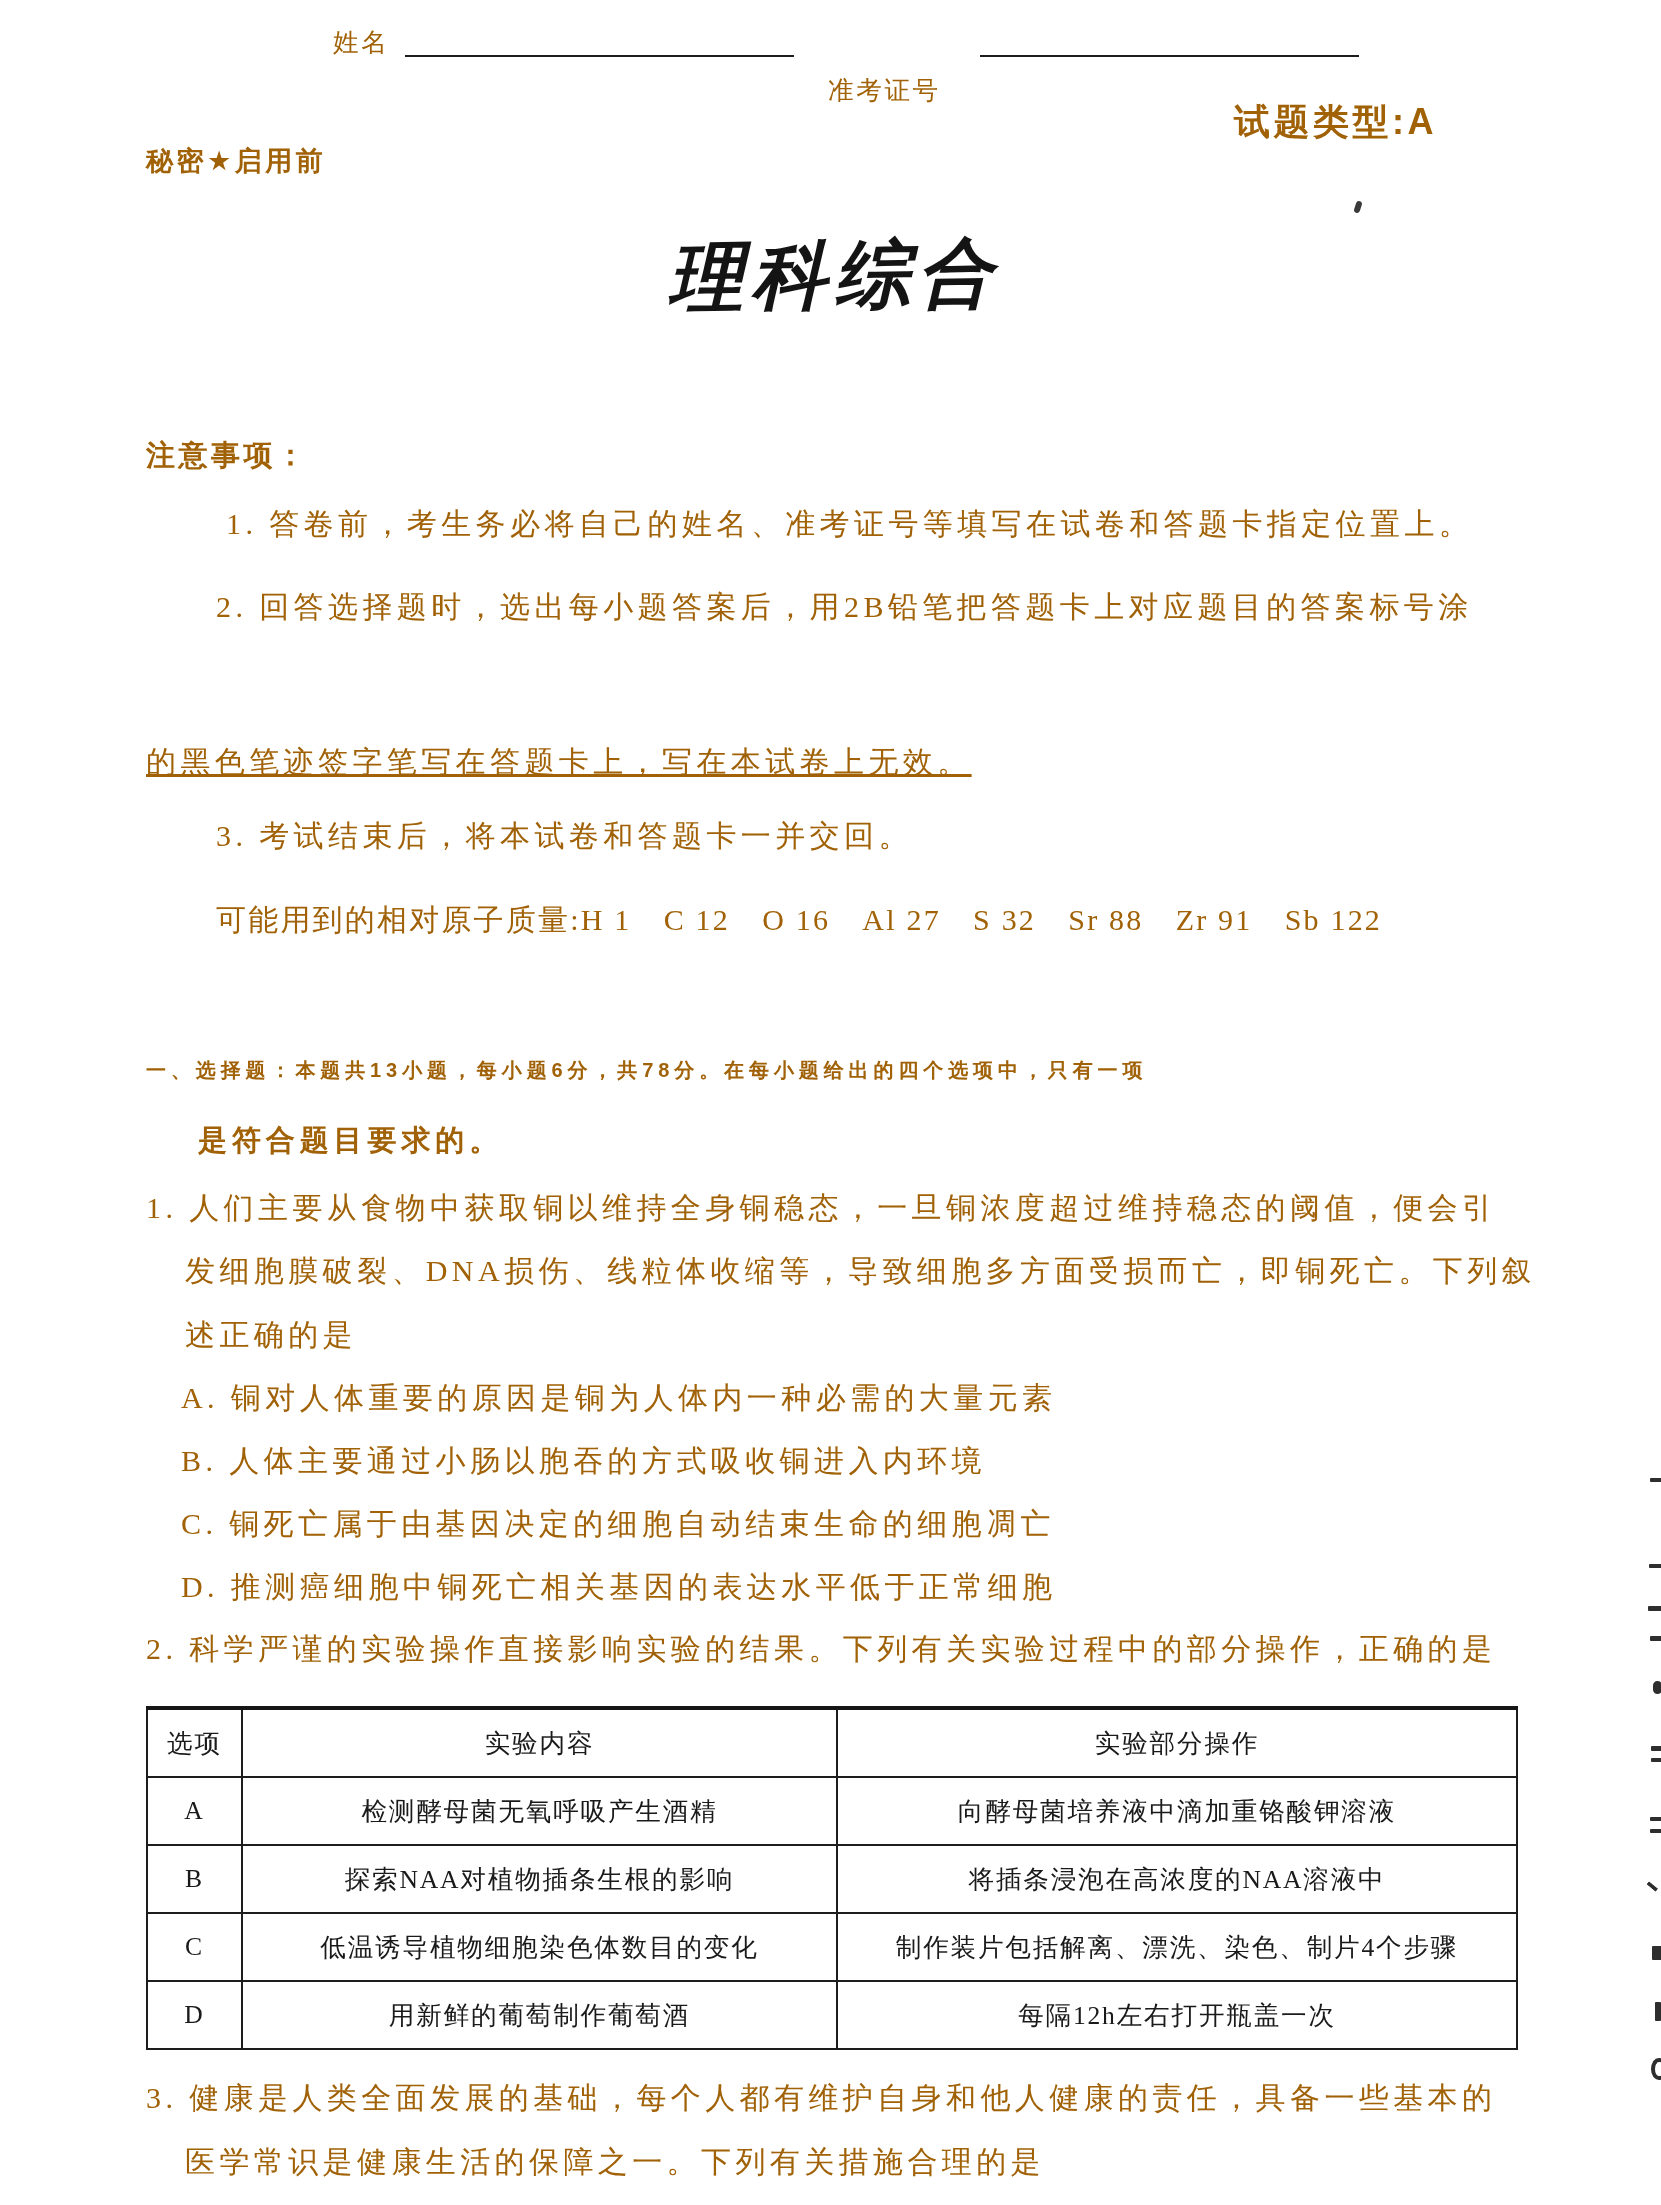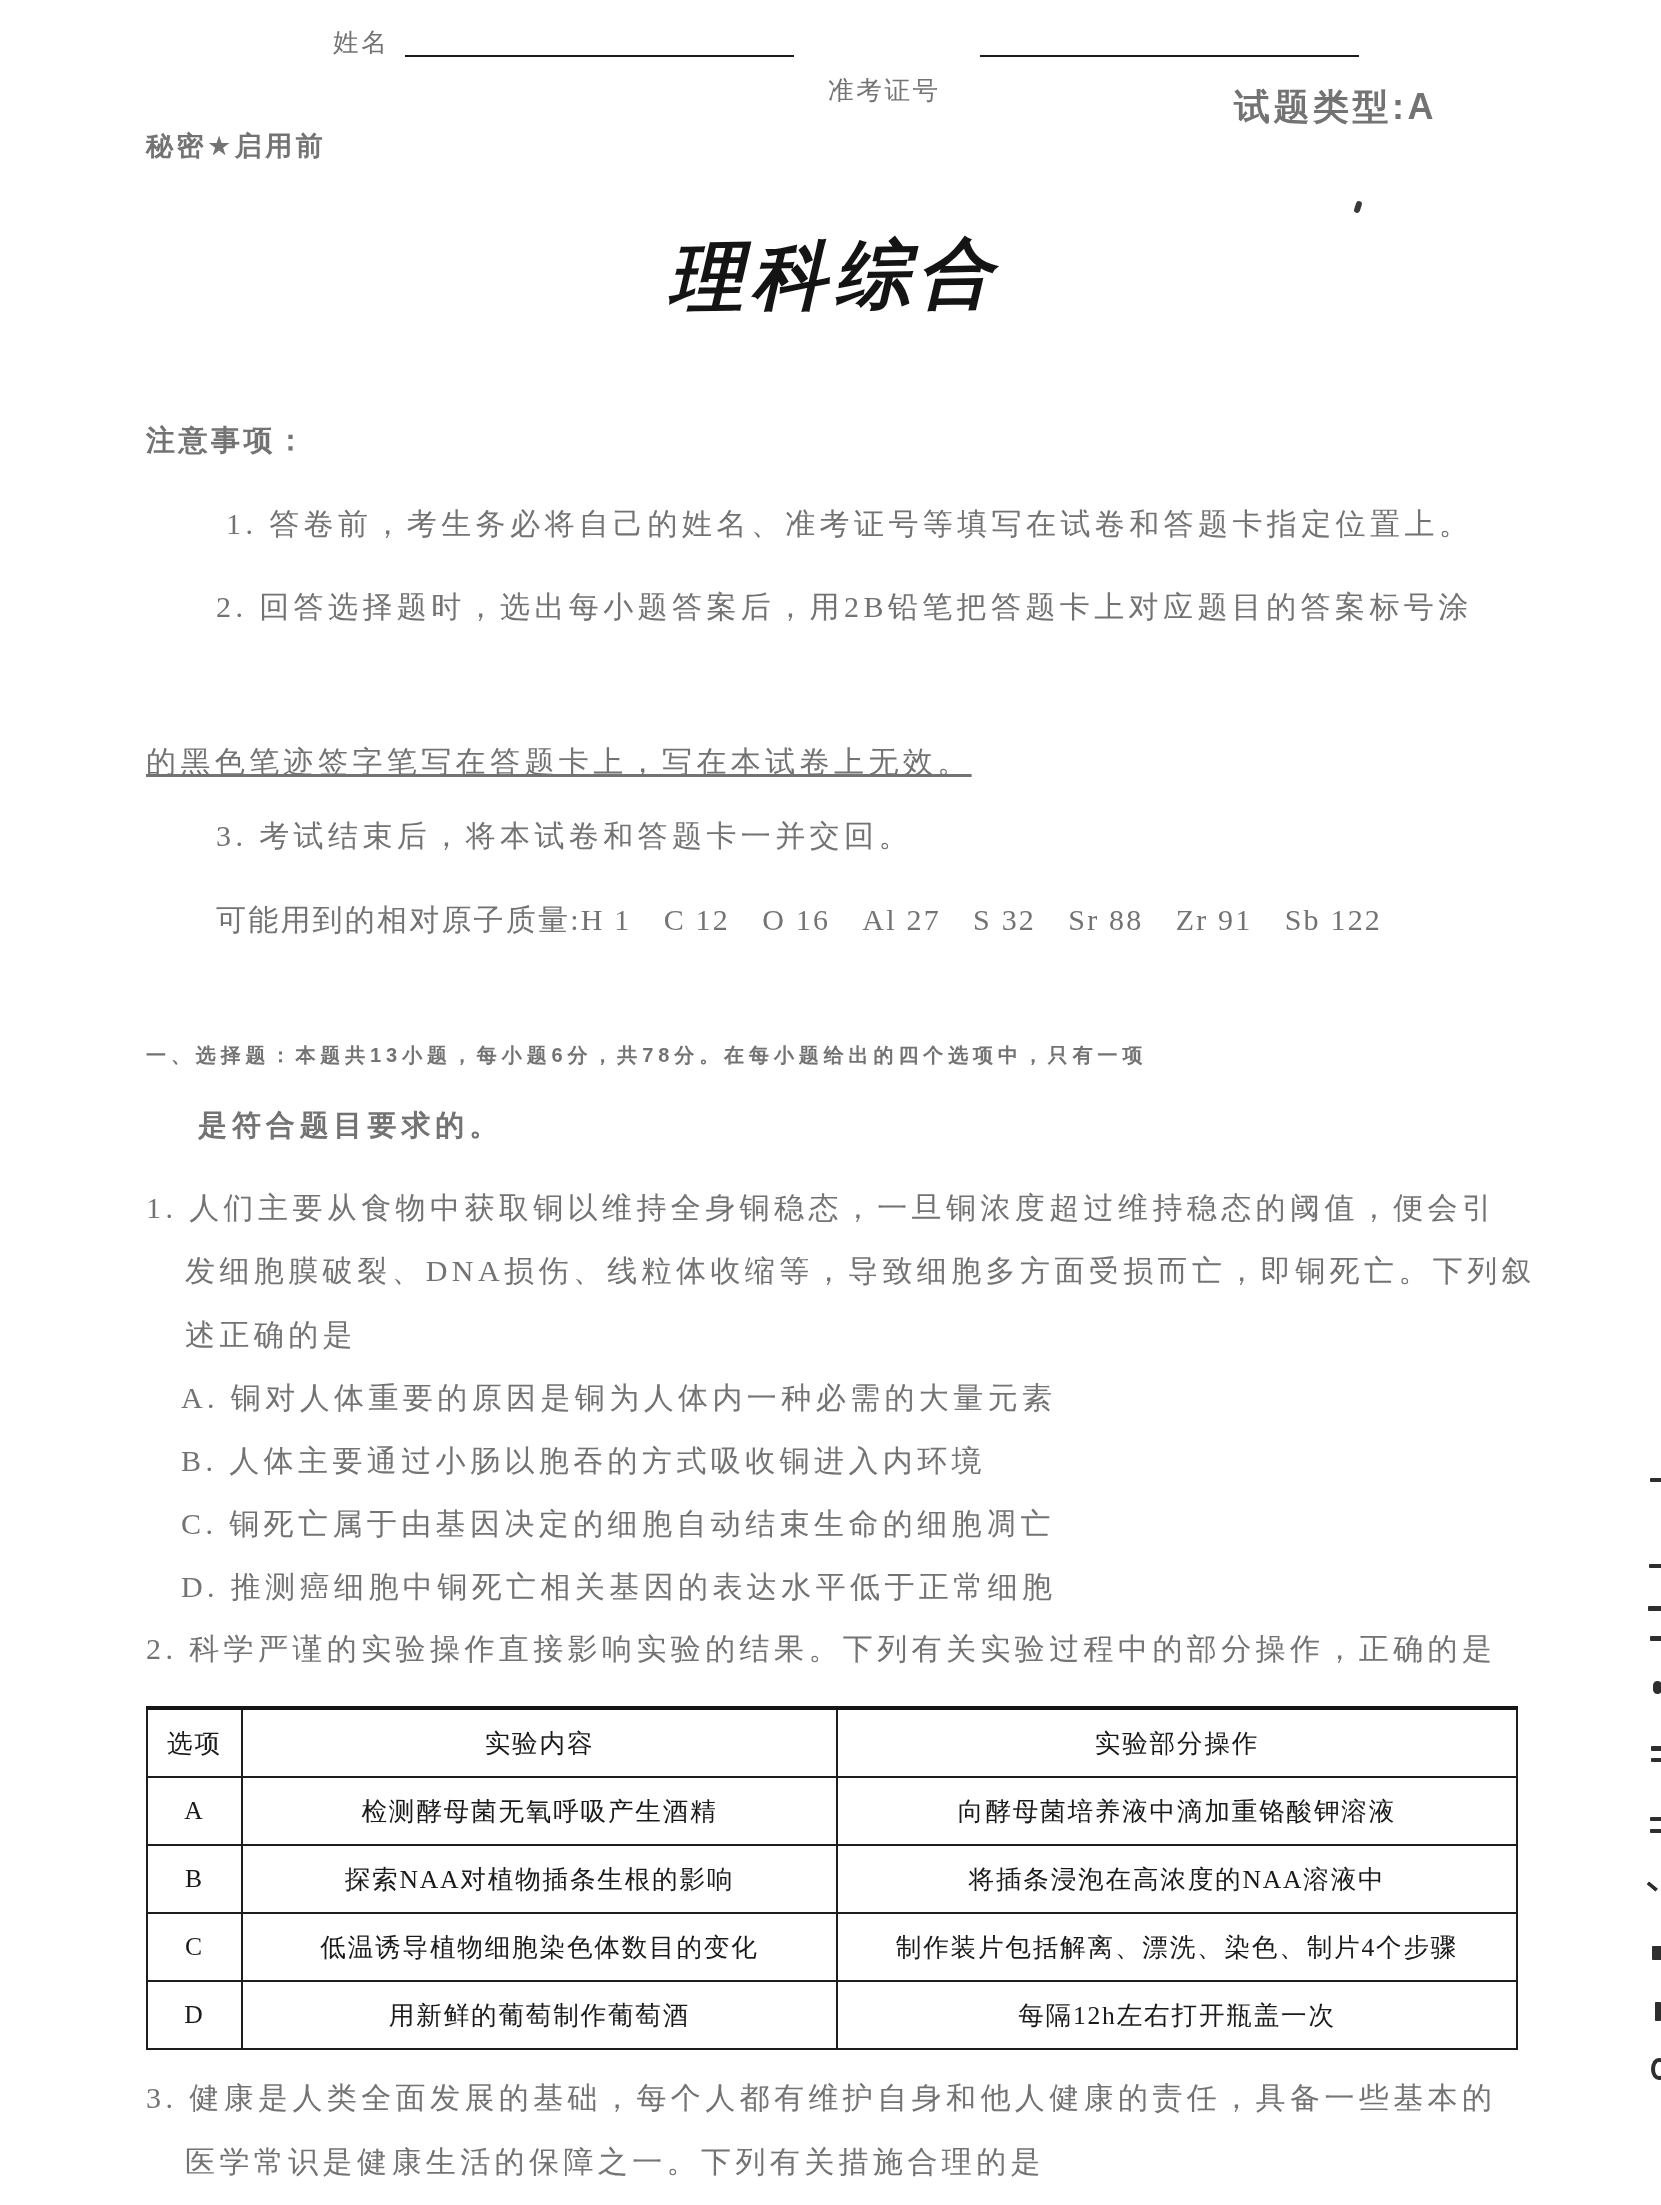--- a/index.html
+++ b/index.html
@@ -10,27 +10,28 @@
     overflow:hidden;
     font-family:"Liberation Serif","DejaVu Serif",serif;
     color:#1a1a1a;
   }
   .line{
     position:absolute;
     white-space:nowrap;
     font-size:30px;
     line-height:1.18;
     letter-spacing:4.4px;
-    color:#737373;
+    color:#a16207;
   }
   .small{font-size:25.6px;letter-spacing:2.6px;}
   .bold-sans{
     font-family:"Liberation Sans","DejaVu Sans",sans-serif;
     font-weight:bold;
     letter-spacing:3.5px;
+    margin-top:15px;
   }
   .uline{
     position:absolute;height:0;
     border-bottom:2.2px solid #1c1c1c;
   }
   .title{
     position:absolute;
     left:668px;top:238px;
     font-size:75px;line-height:1;
     font-weight:bold;font-style:italic;

